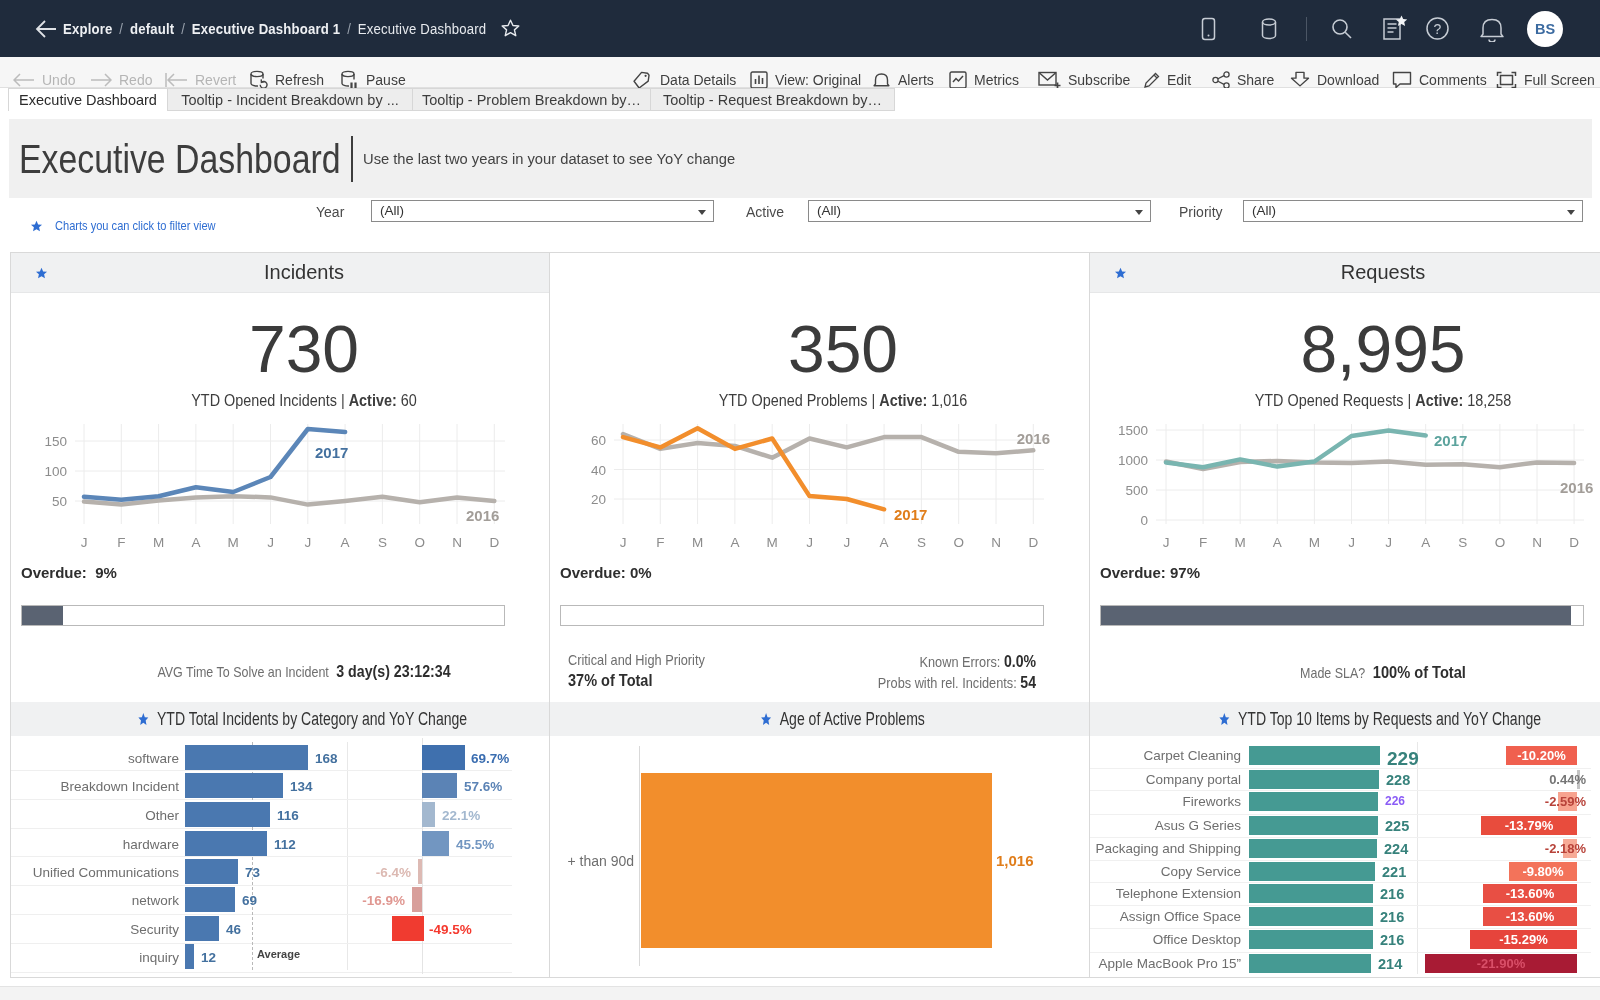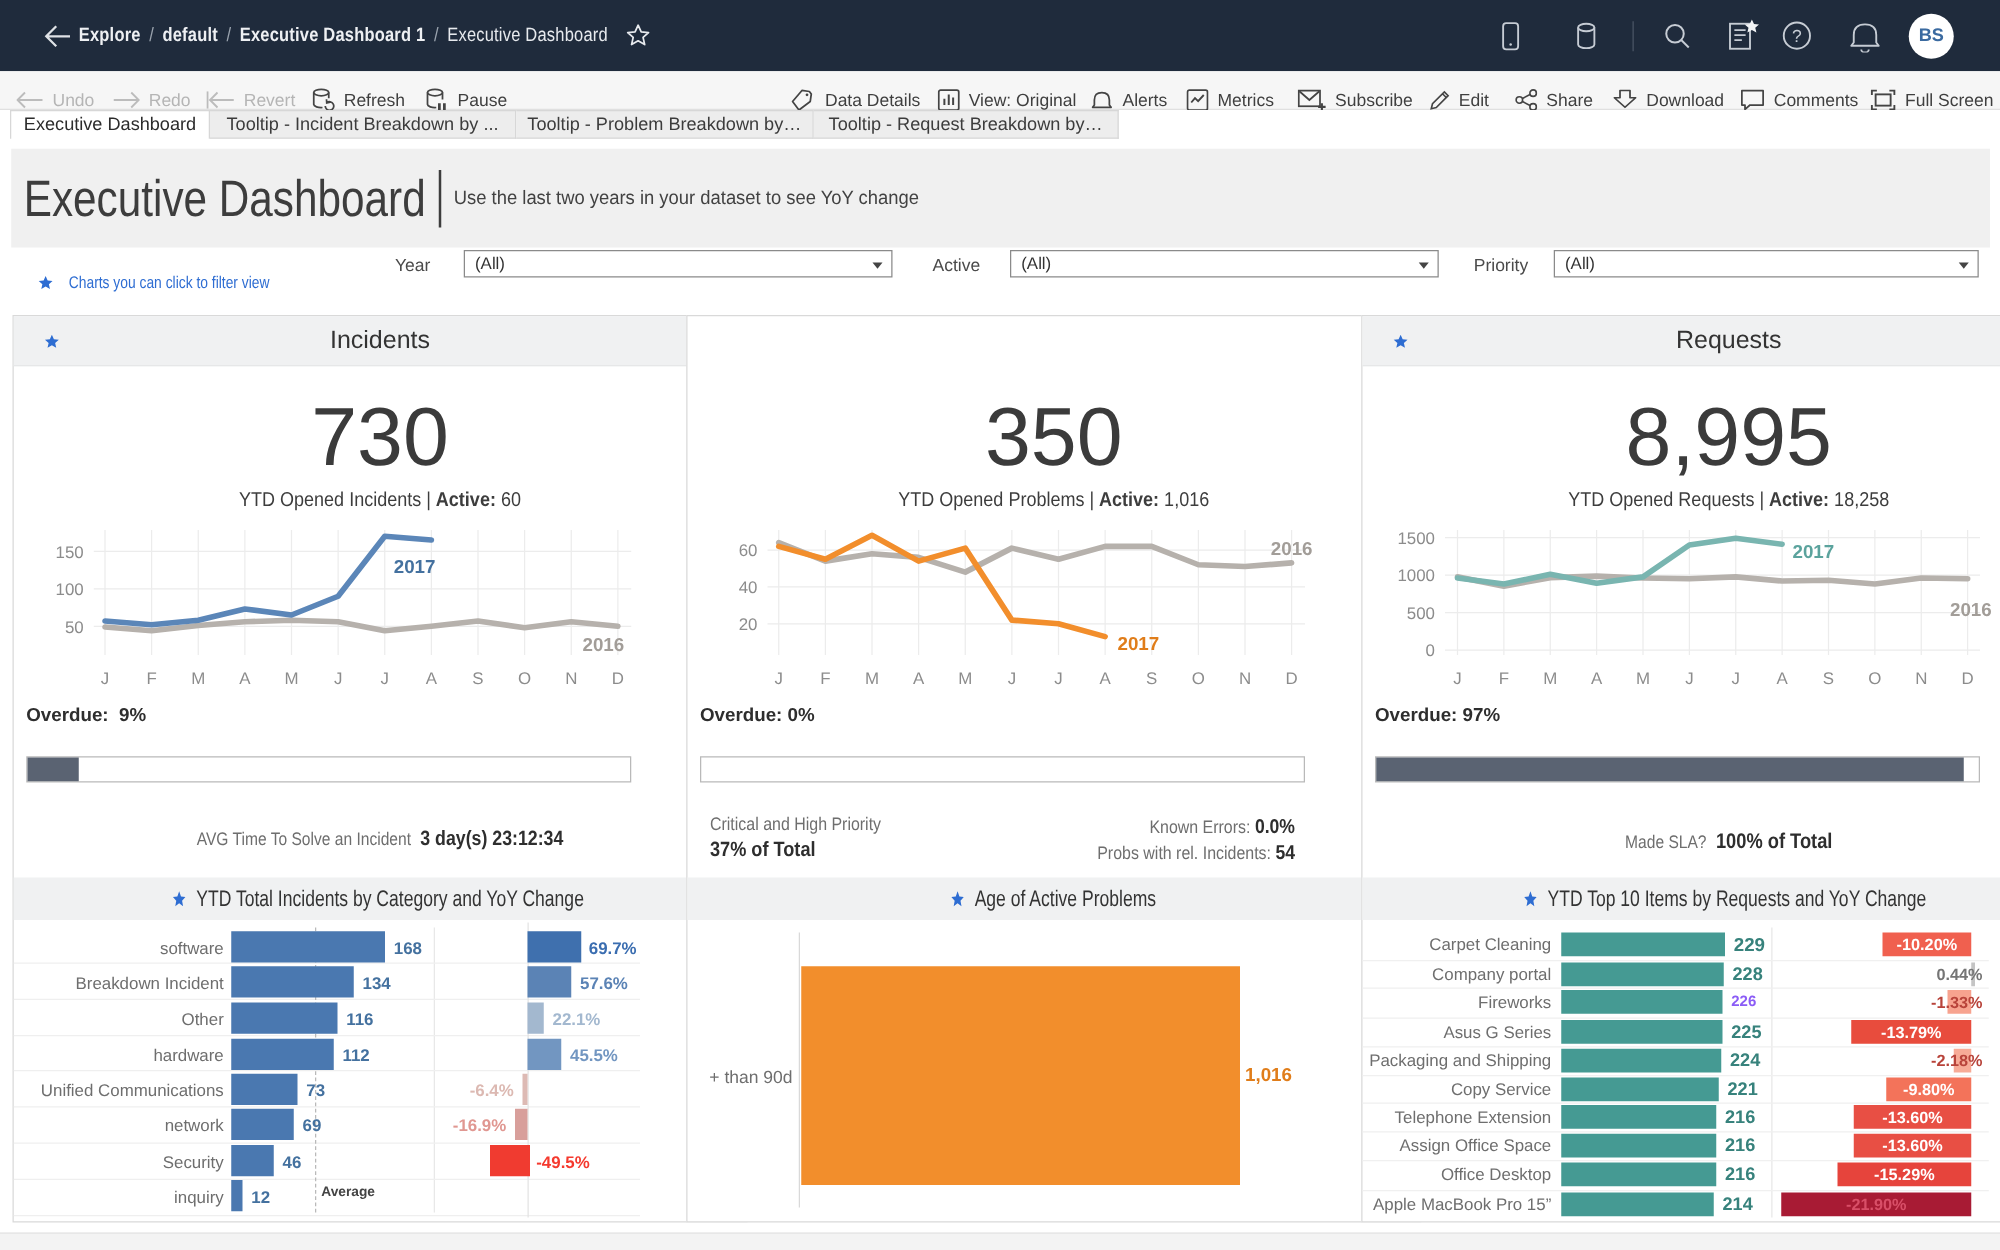--- a/index.html
+++ b/index.html
@@ -434,33 +434,33 @@
       <div class="abs" style="left:0;top:54.2px;width:501px;height:1px;background:#f0f0f0"></div>
       <div class="abs" style="left:0;top:77.5px;width:501px;height:1px;background:#f0f0f0"></div>
       <div class="abs" style="left:0;top:100.5px;width:501px;height:1px;background:#f0f0f0"></div>
       <div class="abs" style="left:0;top:123.5px;width:501px;height:1px;background:#f0f0f0"></div>
       <div class="abs" style="left:0;top:146px;width:501px;height:1px;background:#f0f0f0"></div>
       <div class="abs" style="left:0;top:168.5px;width:501px;height:1px;background:#f0f0f0"></div>
       <div class="abs" style="left:0;top:192px;width:501px;height:1px;background:#f0f0f0"></div>
       <div class="abs" style="left:0;top:215.5px;width:501px;height:1px;background:#f0f0f0"></div>
       <div class="rlabel" style="left:0;top:12.2px;width:151px">Carpet Cleaning</div>
       <div class="bar" style="left:159px;top:10.2px;width:131px;height:19px;background:#459a93"></div>
-      <div class="bval" style="left:297px;top:12.2px;color:#37827c;font-size:15px">229</div>
+      <div class="bval" style="left:297px;top:12.2px;color:#37827c;font-size:19px">229</div>
       <div class="bar" style="left:416px;top:10.2px;width:71px;height:19px;background:#f0604f"></div>
       <div class="bval" style="left:416px;top:12.2px;width:71px;text-align:center;color:#fff;font-size:13px">-10.20%</div>
       <div class="rlabel" style="left:0;top:35.5px;width:151px">Company portal</div>
       <div class="bar" style="left:159px;top:33.5px;width:130.4px;height:19px;background:#459a93"></div>
       <div class="bval" style="left:296px;top:35.5px;color:#37827c;font-size:14.5px">228</div>
       <div class="bar" style="left:487px;top:33.5px;width:3px;height:19px;background:#c4c4c4"></div>
       <div class="bval" style="left:416px;top:35.5px;width:80px;text-align:right;color:#757575;font-size:13px">0.44%</div>
       <div class="rlabel" style="left:0;top:58.2px;width:151px">Fireworks</div>
       <div class="bar" style="left:159px;top:56.2px;width:129.2px;height:19px;background:#459a93"></div>
       <div class="bval" style="left:295px;top:58.2px;color:#8b5cf6;font-size:12px">226</div>
       <div class="bar" style="left:468px;top:56.2px;width:19px;height:19px;background:#f7a38f"></div>
-      <div class="bval" style="left:416px;top:58.2px;width:80px;text-align:right;color:#b8433a;font-size:13px">-1.33%</div>
+      <div class="bval" style="left:416px;top:58.2px;width:80px;text-align:right;color:#b8433a;font-size:13px">-2.59%</div>
       <div class="rlabel" style="left:0;top:81.5px;width:151px">Asus G Series</div>
       <div class="bar" style="left:159px;top:79.5px;width:128.7px;height:19px;background:#459a93"></div>
       <div class="bval" style="left:295px;top:81.5px;color:#37827c;font-size:14.5px">225</div>
       <div class="bar" style="left:391px;top:79.5px;width:96px;height:19px;background:#e84c3d"></div>
       <div class="bval" style="left:391px;top:81.5px;width:96px;text-align:center;color:#fff;font-size:13px">-13.79%</div>
       <div class="rlabel" style="left:0;top:104.5px;width:151px">Packaging and Shipping</div>
       <div class="bar" style="left:159px;top:102.5px;width:128.1px;height:19px;background:#459a93"></div>
       <div class="bval" style="left:294px;top:104.5px;color:#37827c;font-size:14.5px">224</div>
       <div class="bar" style="left:473px;top:102.5px;width:14px;height:19px;background:#f7ab97"></div>
       <div class="bval" style="left:416px;top:104.5px;width:80px;text-align:right;color:#b8433a;font-size:13px">-2.18%</div>

